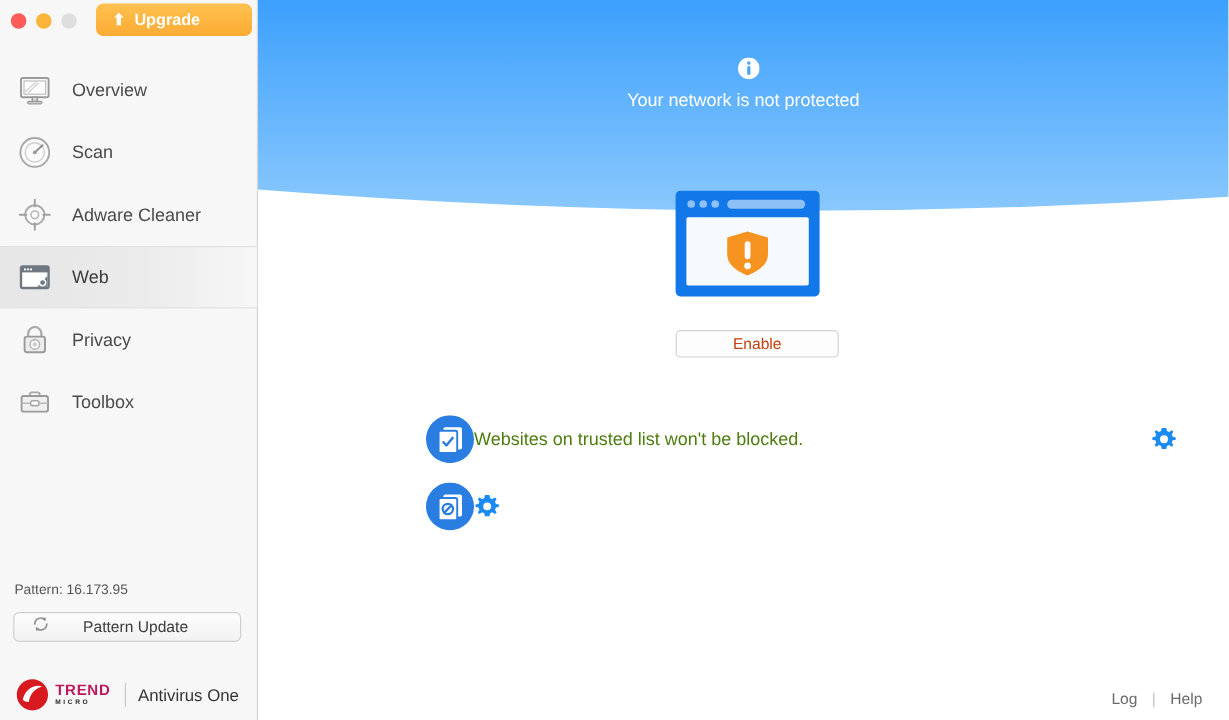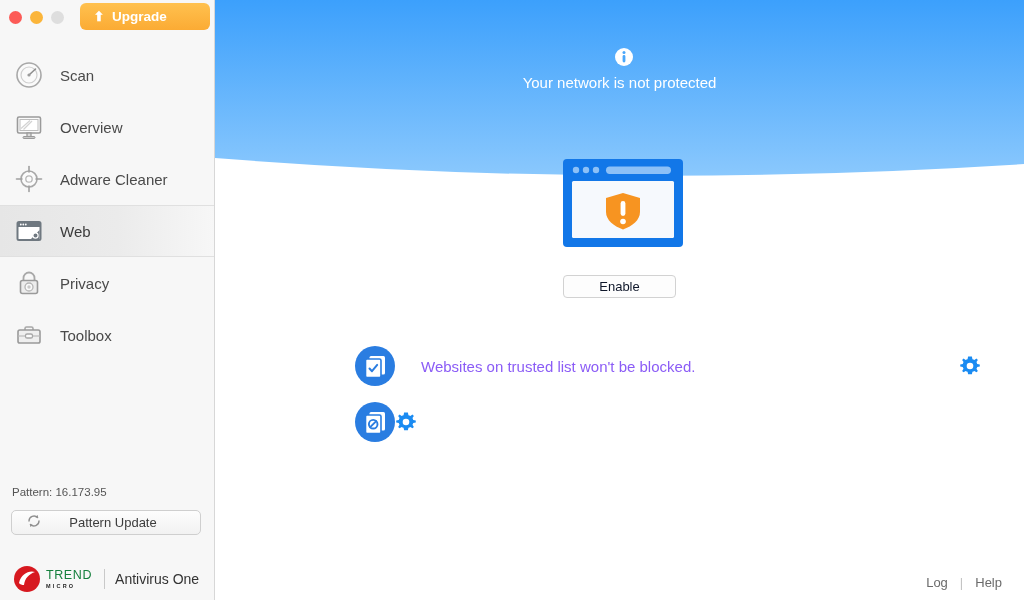--- a/index.html
+++ b/index.html
@@ -112,21 +112,21 @@
     left: 12px; top: 564px;
     display: flex; align-items: center;
   }
   #brand .tm-logo { width: 30px; height: 30px; flex: 0 0 30px; }
   #brand .tm-word {
     margin-left: 4px;
     display: flex; flex-direction: column;
     line-height: 1;
   }
   #brand .tm-word .l1 {
-    font-size: 12.5px; font-weight: normal; letter-spacing: 0.6px; color: #15803d;
+    font-size: 12.5px; font-weight: bold; letter-spacing: 0.6px; color: #be185d;
   }
   #brand .tm-word .l2 {
     font-size: 5.5px; font-weight: bold; letter-spacing: 2.2px; color: #262626;
     margin-top: 2px;
   }
   #brand .tm-sep {
     width: 1px; height: 20px; background: #c9c9c9;
     margin: 0 10px 0 12px;
   }
   #brand .tm-product { font-size: 14px; color: #333333; }
@@ -173,43 +173,42 @@
   }
 
   #illustration {
     position: absolute;
     left: 346px; top: 157px;
     width: 124px; height: 92px;
   }
   #enable-btn {
     position: absolute;
     left: 348px; top: 275px;
-    width: 113px; height: 23px;
+    width: 136px; height: 23px;
     background: #fdfdfd;
     border: 1px solid #d2d2d2;
     border-radius: 4px;
     font-size: 13px;
-    color: #0f172a;
+    color: #c2410c;
     font-family: "Liberation Sans", sans-serif;
     cursor: pointer;
   }
 
   .opt-row {
     position: absolute;
     left: 140px;
     width: 640px; height: 40px;
     display: flex; align-items: center;
   }
   #opt-row-0 { top: 346px; }
   #opt-row-1 { top: 402px; }
   .opt-icon { width: 40px; height: 40px; flex: 0 0 40px; }
   .opt-label {
-    margin-left: 26px;
     font-size: 15px;
-    color: #8b5cf6;
+    color: #4d7c0f;
     flex: 1;
   }
   .opt-gear {
     width: 22px; height: 22px;
     flex: 0 0 22px;
     margin-right: 14px;
     cursor: pointer;
   }
 
   #footer-links {
@@ -235,45 +234,45 @@
         <div class="light yellow"></div>
         <div class="light gray"></div>
       </div>
       <div id="upgrade-btn">
         <span class="up-arrow">⬆</span>
         <span class="up-label">Upgrade</span>
       </div>
     </div>
 
     <div id="nav">
-
-      <div class="nav-item">
-        <span class="nav-icon">
-          <svg width="28" height="28" viewBox="0 0 28 28">
-            <circle cx="14" cy="14" r="12" fill="#fafafa" stroke="#a8a8a8" stroke-width="1.6"></circle>
-            <circle cx="14" cy="14" r="8" fill="none" stroke="#cfcfcf" stroke-width="1.2"></circle>
-            <line x1="14" y1="14" x2="20.5" y2="8" stroke="#8e8e8e" stroke-width="1.6" stroke-linecap="round"></line>
-            <circle cx="14" cy="14" r="1.6" fill="#9c9c9c"></circle>
-          </svg>
-        </span>
-        <span class="nav-label">Scan</span>
-      </div>
 
       <div class="nav-item">
         <span class="nav-icon">
           <svg width="28" height="28" viewBox="0 0 28 28">
             <rect x="2.5" y="4" width="23" height="16" rx="1.5" fill="#fbfbfb" stroke="#9a9a9a" stroke-width="1.6"></rect>
             <rect x="5" y="6.5" width="18" height="11" fill="#ffffff" stroke="#bdbdbd" stroke-width="1"></rect>
             <line x1="6" y1="15.5" x2="15" y2="7.5" stroke="#d2d2d2" stroke-width="1.2"></line>
             <line x1="8.5" y1="16.5" x2="17" y2="8" stroke="#d2d2d2" stroke-width="1.2"></line>
             <rect x="12" y="20" width="4" height="4" fill="#dcdcdc" stroke="#9a9a9a" stroke-width="1.3"></rect>
             <rect x="8" y="23.5" width="12" height="2" rx="1" fill="#c9c9c9" stroke="#9a9a9a" stroke-width="1"></rect>
           </svg>
         </span>
         <span class="nav-label">Overview</span>
+      </div>
+
+      <div class="nav-item">
+        <span class="nav-icon">
+          <svg width="28" height="28" viewBox="0 0 28 28">
+            <circle cx="14" cy="14" r="12" fill="#fafafa" stroke="#a8a8a8" stroke-width="1.6"></circle>
+            <circle cx="14" cy="14" r="8" fill="none" stroke="#cfcfcf" stroke-width="1.2"></circle>
+            <line x1="14" y1="14" x2="20.5" y2="8" stroke="#8e8e8e" stroke-width="1.6" stroke-linecap="round"></line>
+            <circle cx="14" cy="14" r="1.6" fill="#9c9c9c"></circle>
+          </svg>
+        </span>
+        <span class="nav-label">Scan</span>
       </div>
 
       <div class="nav-item">
         <span class="nav-icon">
           <svg width="28" height="28" viewBox="0 0 28 28">
             <circle cx="14" cy="14" r="8" fill="#fbfbfb" stroke="#a8a8a8" stroke-width="1.6"></circle>
             <circle cx="14" cy="14" r="3.2" fill="none" stroke="#b8b8b8" stroke-width="1.3"></circle>
             <line x1="14" y1="1.5" x2="14" y2="7" stroke="#a0a0a0" stroke-width="1.6" stroke-linecap="round"></line>
             <line x1="14" y1="21" x2="14" y2="26.5" stroke="#a0a0a0" stroke-width="1.6" stroke-linecap="round"></line>
             <line x1="1.5" y1="14" x2="7" y2="14" stroke="#a0a0a0" stroke-width="1.6" stroke-linecap="round"></line>

